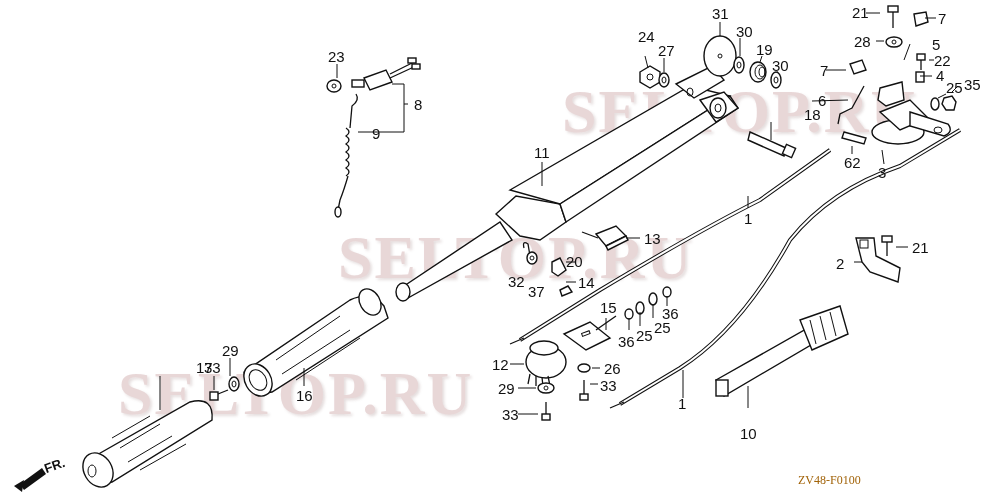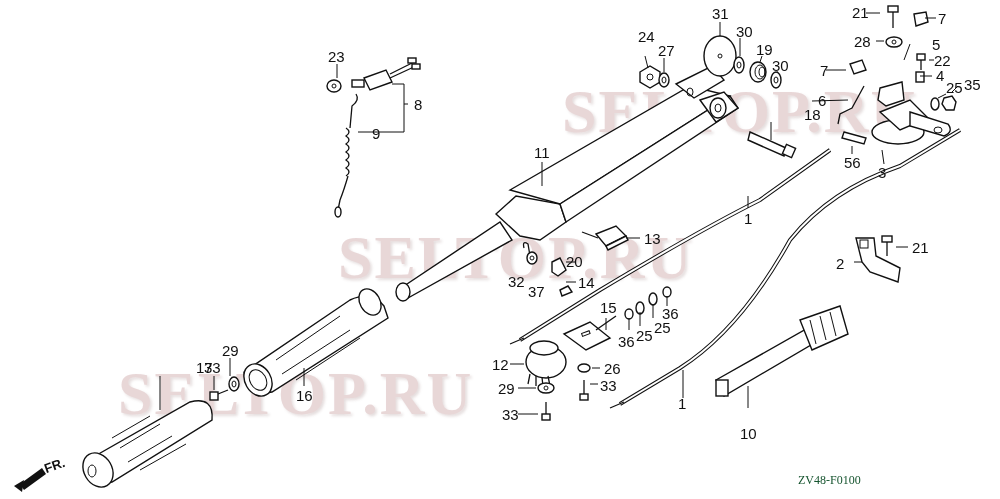--- a/index.html
+++ b/index.html
@@ -5,21 +5,21 @@
   html, body { margin: 0; padding: 0; background: #ffffff; }
   body { width: 1000px; height: 499px; overflow: hidden; position: relative;
          font-family: "Liberation Sans", "DejaVu Sans", sans-serif; }
   #stage { position: absolute; left: 0; top: 0; width: 1000px; height: 499px; }
   .callout { position: absolute; font-size: 15px; color: #111; line-height: 1;
              font-family: "Liberation Sans", "DejaVu Sans", sans-serif; white-space: nowrap; }
   .watermark { position: absolute; font-family: "Liberation Serif", "DejaVu Serif", serif;
                font-weight: bold; font-size: 62px; color: #d7b7b8; opacity: 0.55;
                letter-spacing: 2px; line-height: 1; text-shadow: 2px 2px 3px rgba(120,80,80,0.35); }
   .figure-code { position: absolute; font-family: "Liberation Serif", "DejaVu Serif", serif;
-                 font-size: 12px; color: #14532d; }
+                 font-size: 12px; color: #a16207; }
   .fr-label { position: absolute; font-family: "Liberation Sans", sans-serif; font-weight: bold;
               font-size: 13px; color: #111; transform: rotate(-20deg); }
   svg { position: absolute; left: 0; top: 0; }
   .ln { stroke: #111; stroke-width: 1.3; fill: none; }
   .pt { stroke: #111; stroke-width: 1.4; fill: #fff; }
   .thin { stroke: #111; stroke-width: 1; fill: none; }
   .cable { stroke: #111; stroke-width: 4; fill: none; }
   .cable-in { stroke: #fff; stroke-width: 2; fill: none; }
 </style>
 </head>
@@ -313,21 +313,21 @@
   <span class="callout" style="left:852px;top:5px;">21</span>
   <span class="callout" style="left:938px;top:11px;">7</span>
   <span class="callout" style="left:854px;top:34px;">28</span>
   <span class="callout" style="left:932px;top:37px;">5</span>
   <span class="callout" style="left:820px;top:63px;">7</span>
   <span class="callout" style="left:934px;top:53px;">22</span>
   <span class="callout" style="left:936px;top:68px;">4</span>
   <span class="callout" style="left:818px;top:93px;">6</span>
   <span class="callout" style="left:946px;top:80px;">25</span>
   <span class="callout" style="left:964px;top:77px;">35</span>
-  <span class="callout" style="left:844px;top:155px;">56</span>
+  <span class="callout" style="left:844px;top:155px;">62</span>
   <span class="callout" style="left:878px;top:165px;">3</span>
   <span class="callout" style="left:534px;top:145px;">11</span>
   <span class="callout" style="left:744px;top:211px;">1</span>
   <span class="callout" style="left:644px;top:231px;">13</span>
   <span class="callout" style="left:566px;top:254px;">20</span>
   <span class="callout" style="left:578px;top:275px;">14</span>
   <span class="callout" style="left:508px;top:274px;">32</span>
   <span class="callout" style="left:528px;top:284px;">37</span>
   <span class="callout" style="left:836px;top:256px;">2</span>
   <span class="callout" style="left:912px;top:240px;">21</span>

